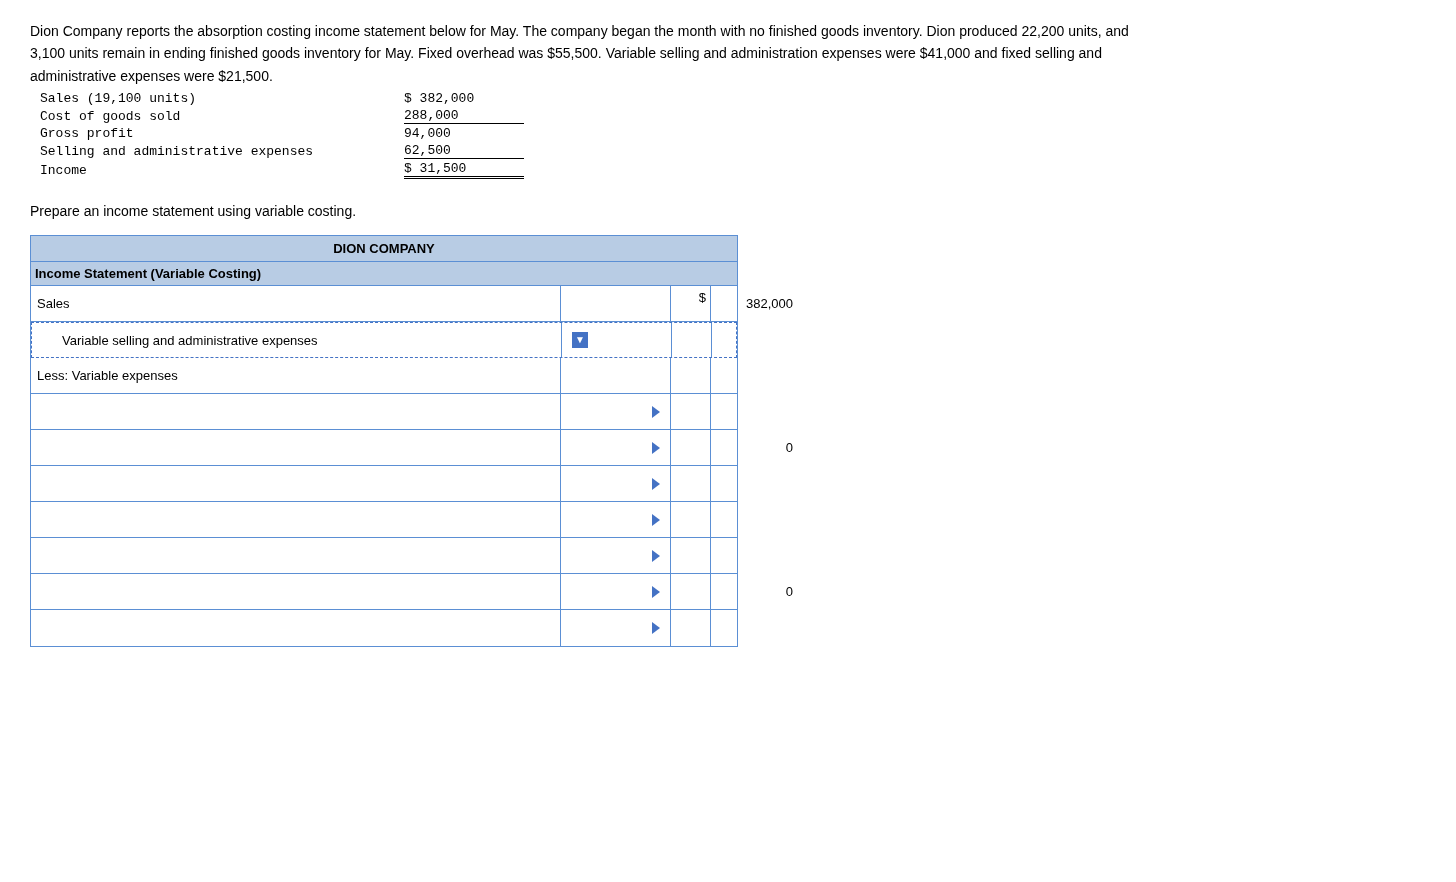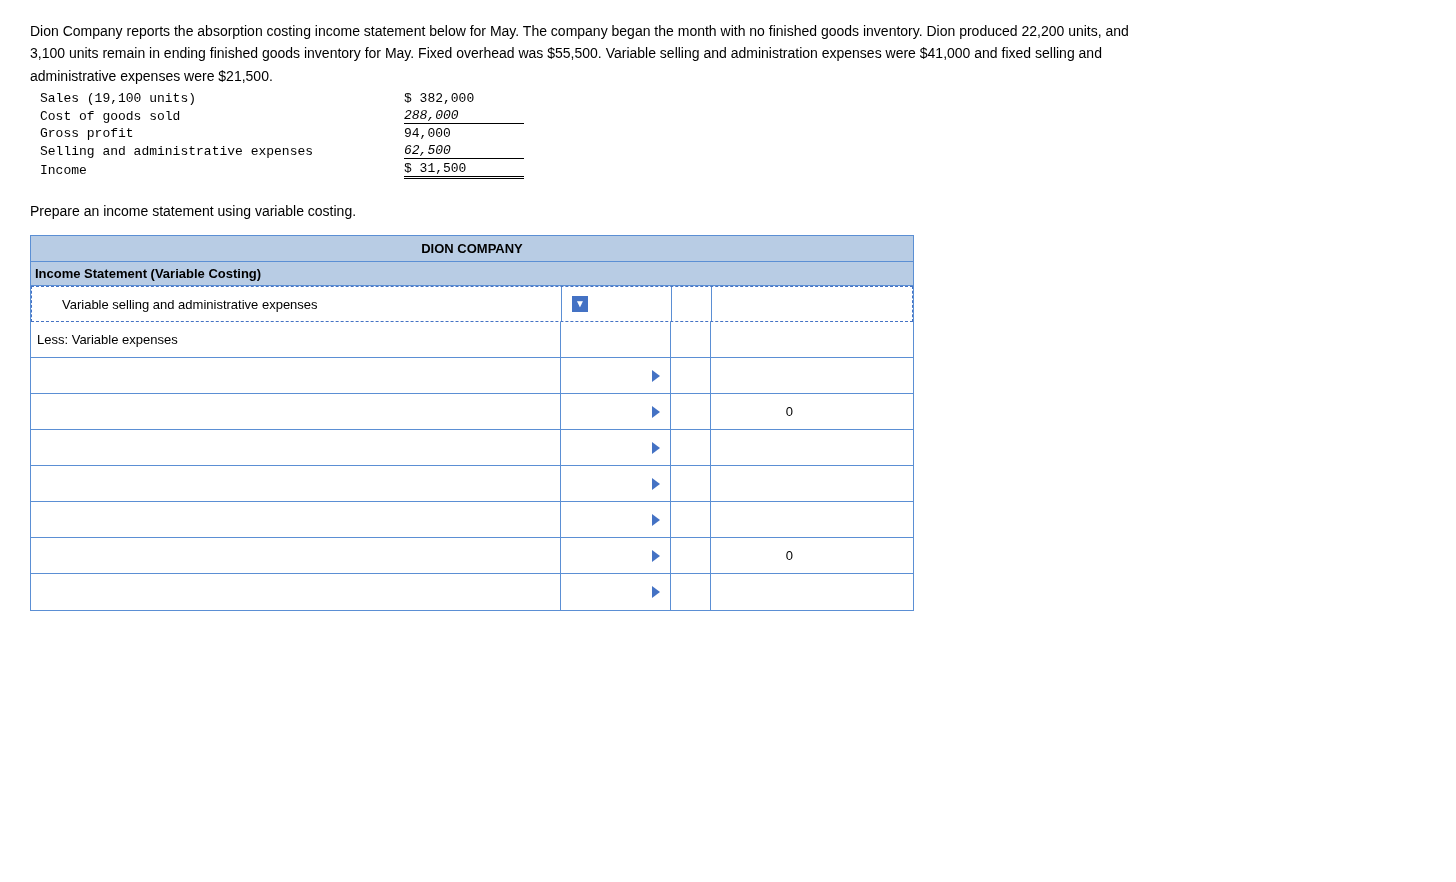--- a/index.html
+++ b/index.html
@@ -41,35 +41,34 @@
     }
 
     .absorption-table .amount {
       width: 120px;
       text-align: left;
       padding-right: 10px;
     }
 
     .absorption-table .underline {
       border-bottom: 1px solid #000;
-      font-style: italic;
     }
 
     .absorption-table .double-underline {
       border-bottom: 3px double #000;
     }
 
     .prepare-text {
       font-size: 14px;
       margin-bottom: 16px;
     }
 
     
     .vc-table-wrapper {
-      width: 884px;
+      width: 708px;
       border: 1px solid #5b8fd4;
     }
 
     .vc-header-company {
       background-color: #b8cce4;
       text-align: center;
       font-weight: bold;
       font-size: 13px;
       padding: 5px 4px;
       border-bottom: 1px solid #5b8fd4;
@@ -201,20 +200,26 @@
     <span class="amount double-underline">$ 31,500</span>
   </div>
 </div>
 
 <p class="prepare-text">Prepare an income statement using variable costing.</p>
 
 <div class="vc-table-wrapper">
   <div class="vc-header-company">DION COMPANY</div>
   <div class="vc-header-title">Income Statement (Variable Costing)</div>
 
+  <div class="vc-row">
+    <div class="col-label">Sales</div>
+    <div class="col-mid"></div>
+    <div class="col-dollar">$</div>
+    <div class="col-amount">382,000</div>
+  </div>
 
   <div class="vc-row dropdown-row">
     <div class="col-label indented">
       Variable selling and administrative expenses
     </div>
     <div class="col-mid-with-triangle">
       <span class="dropdown-arrow">▼</span>
     </div>
     <div class="col-dollar"></div>
     <div class="col-amount"></div>

